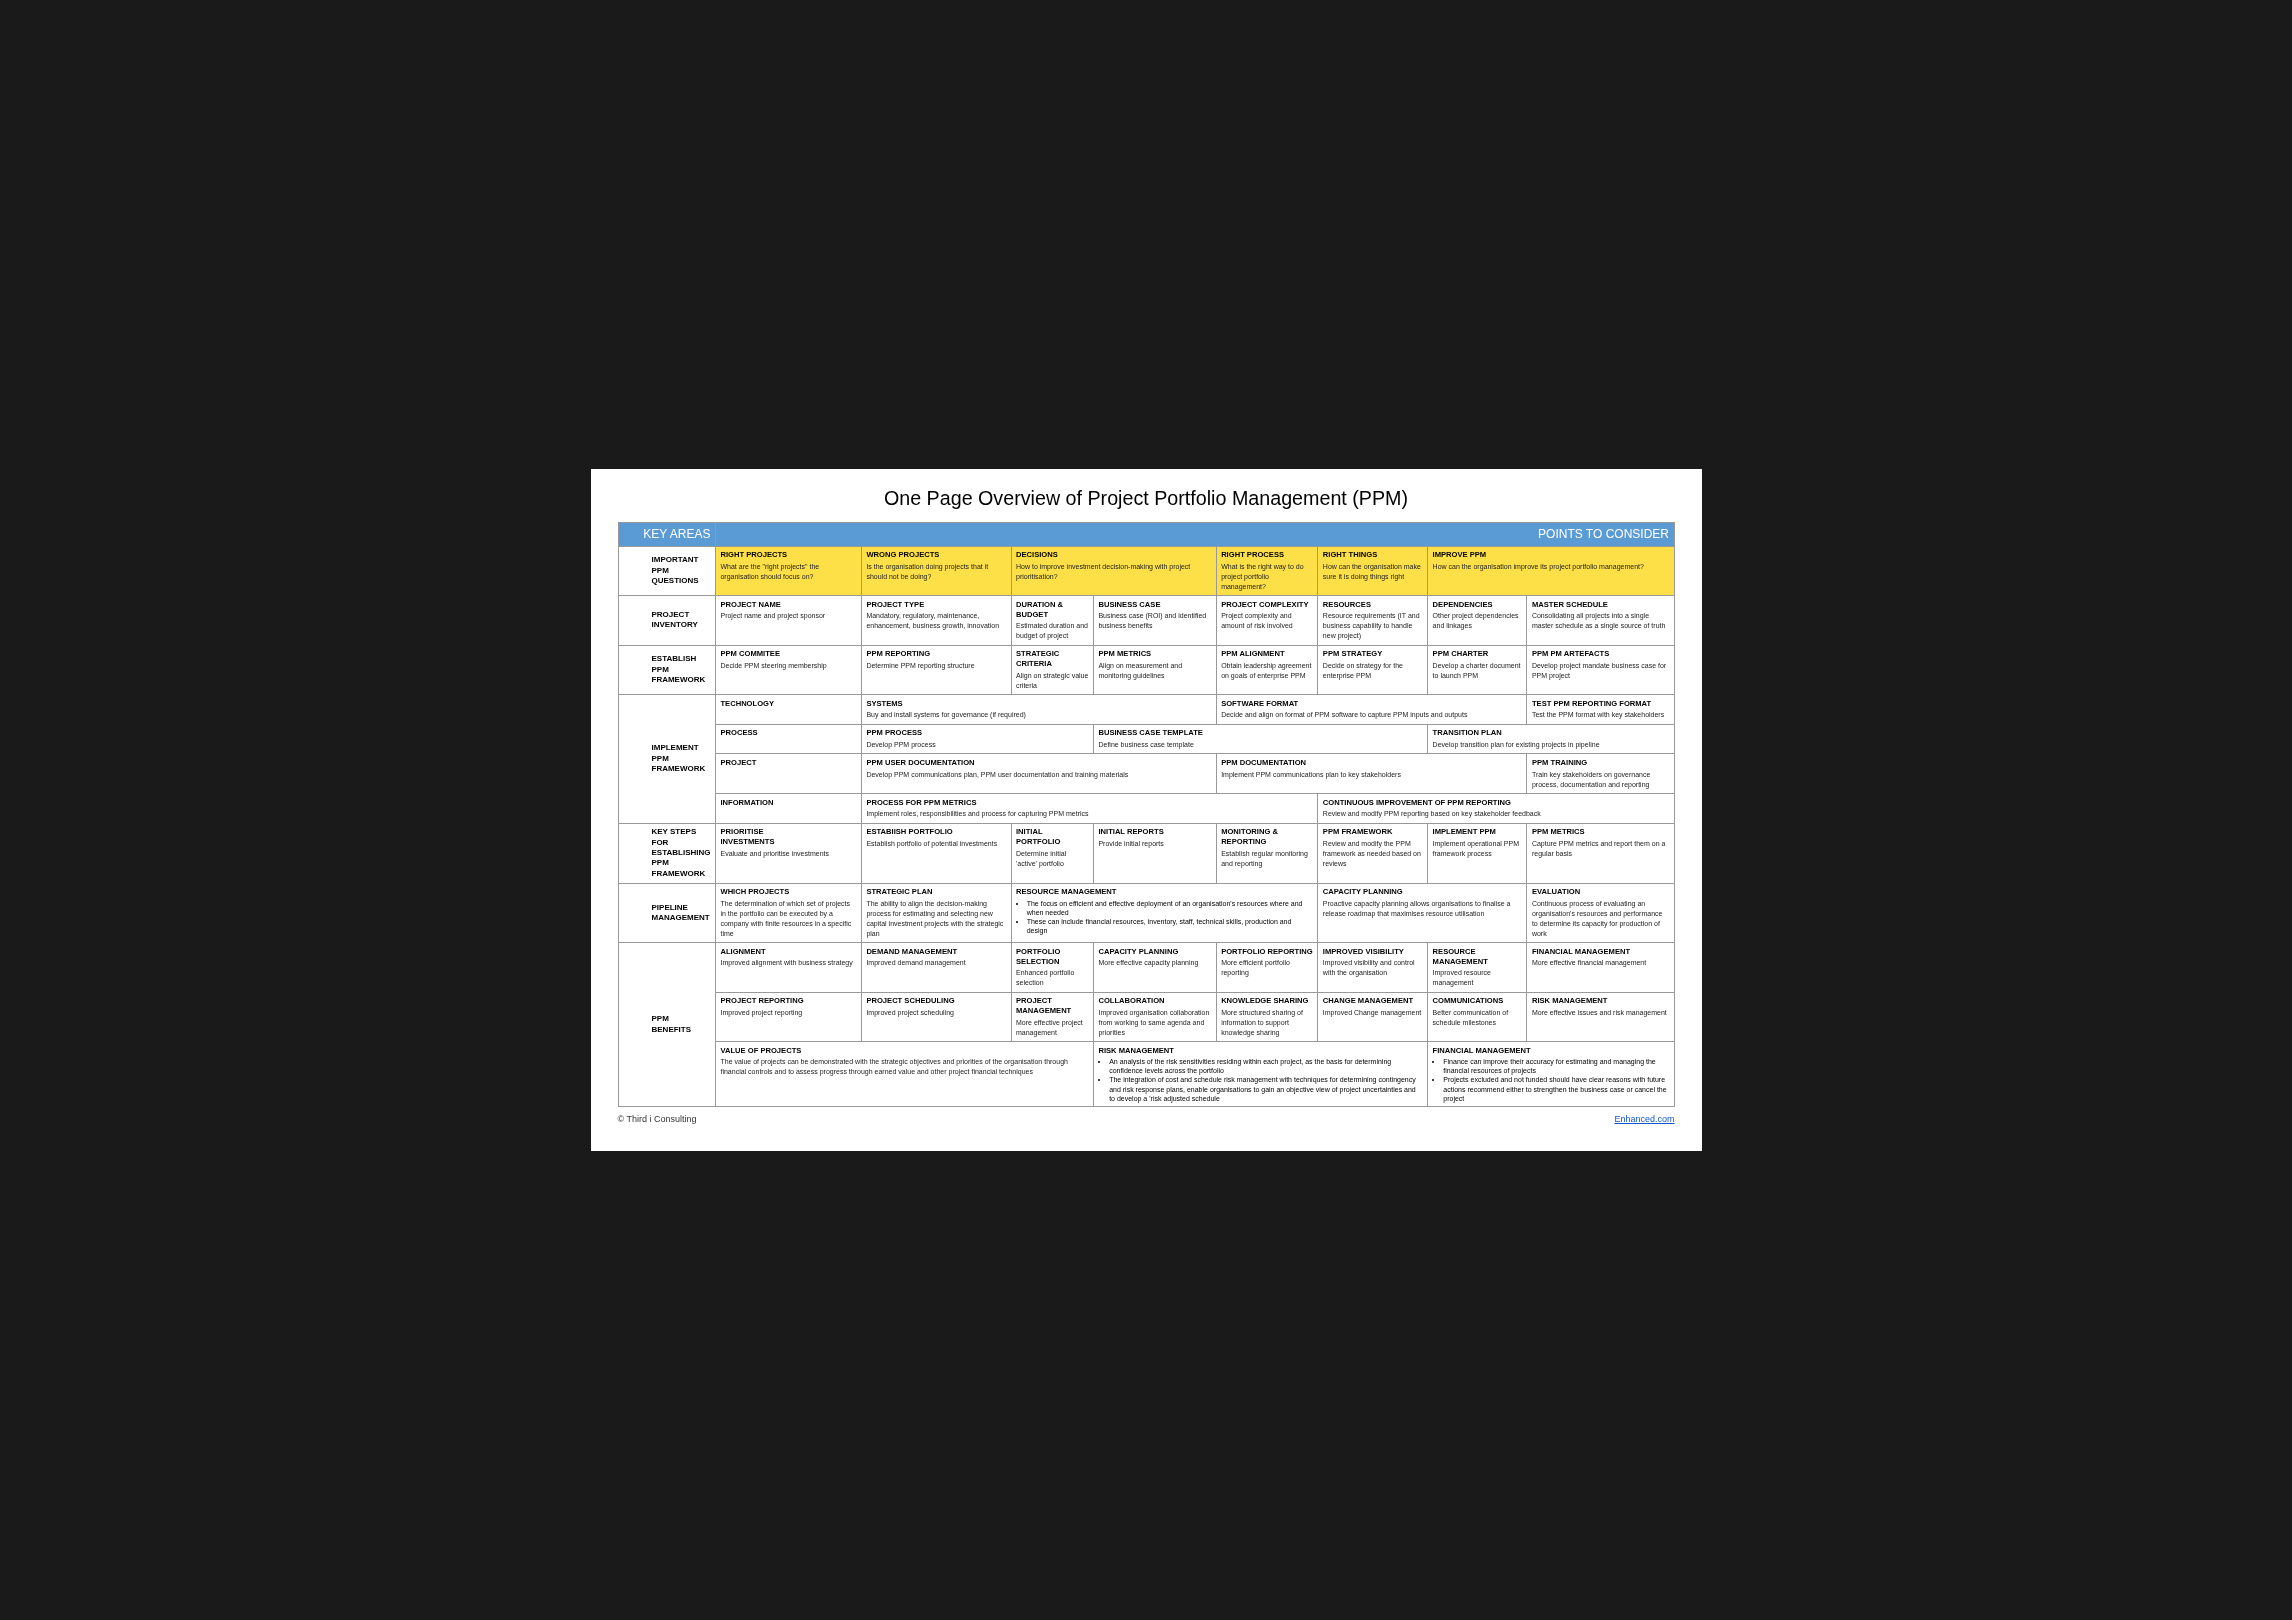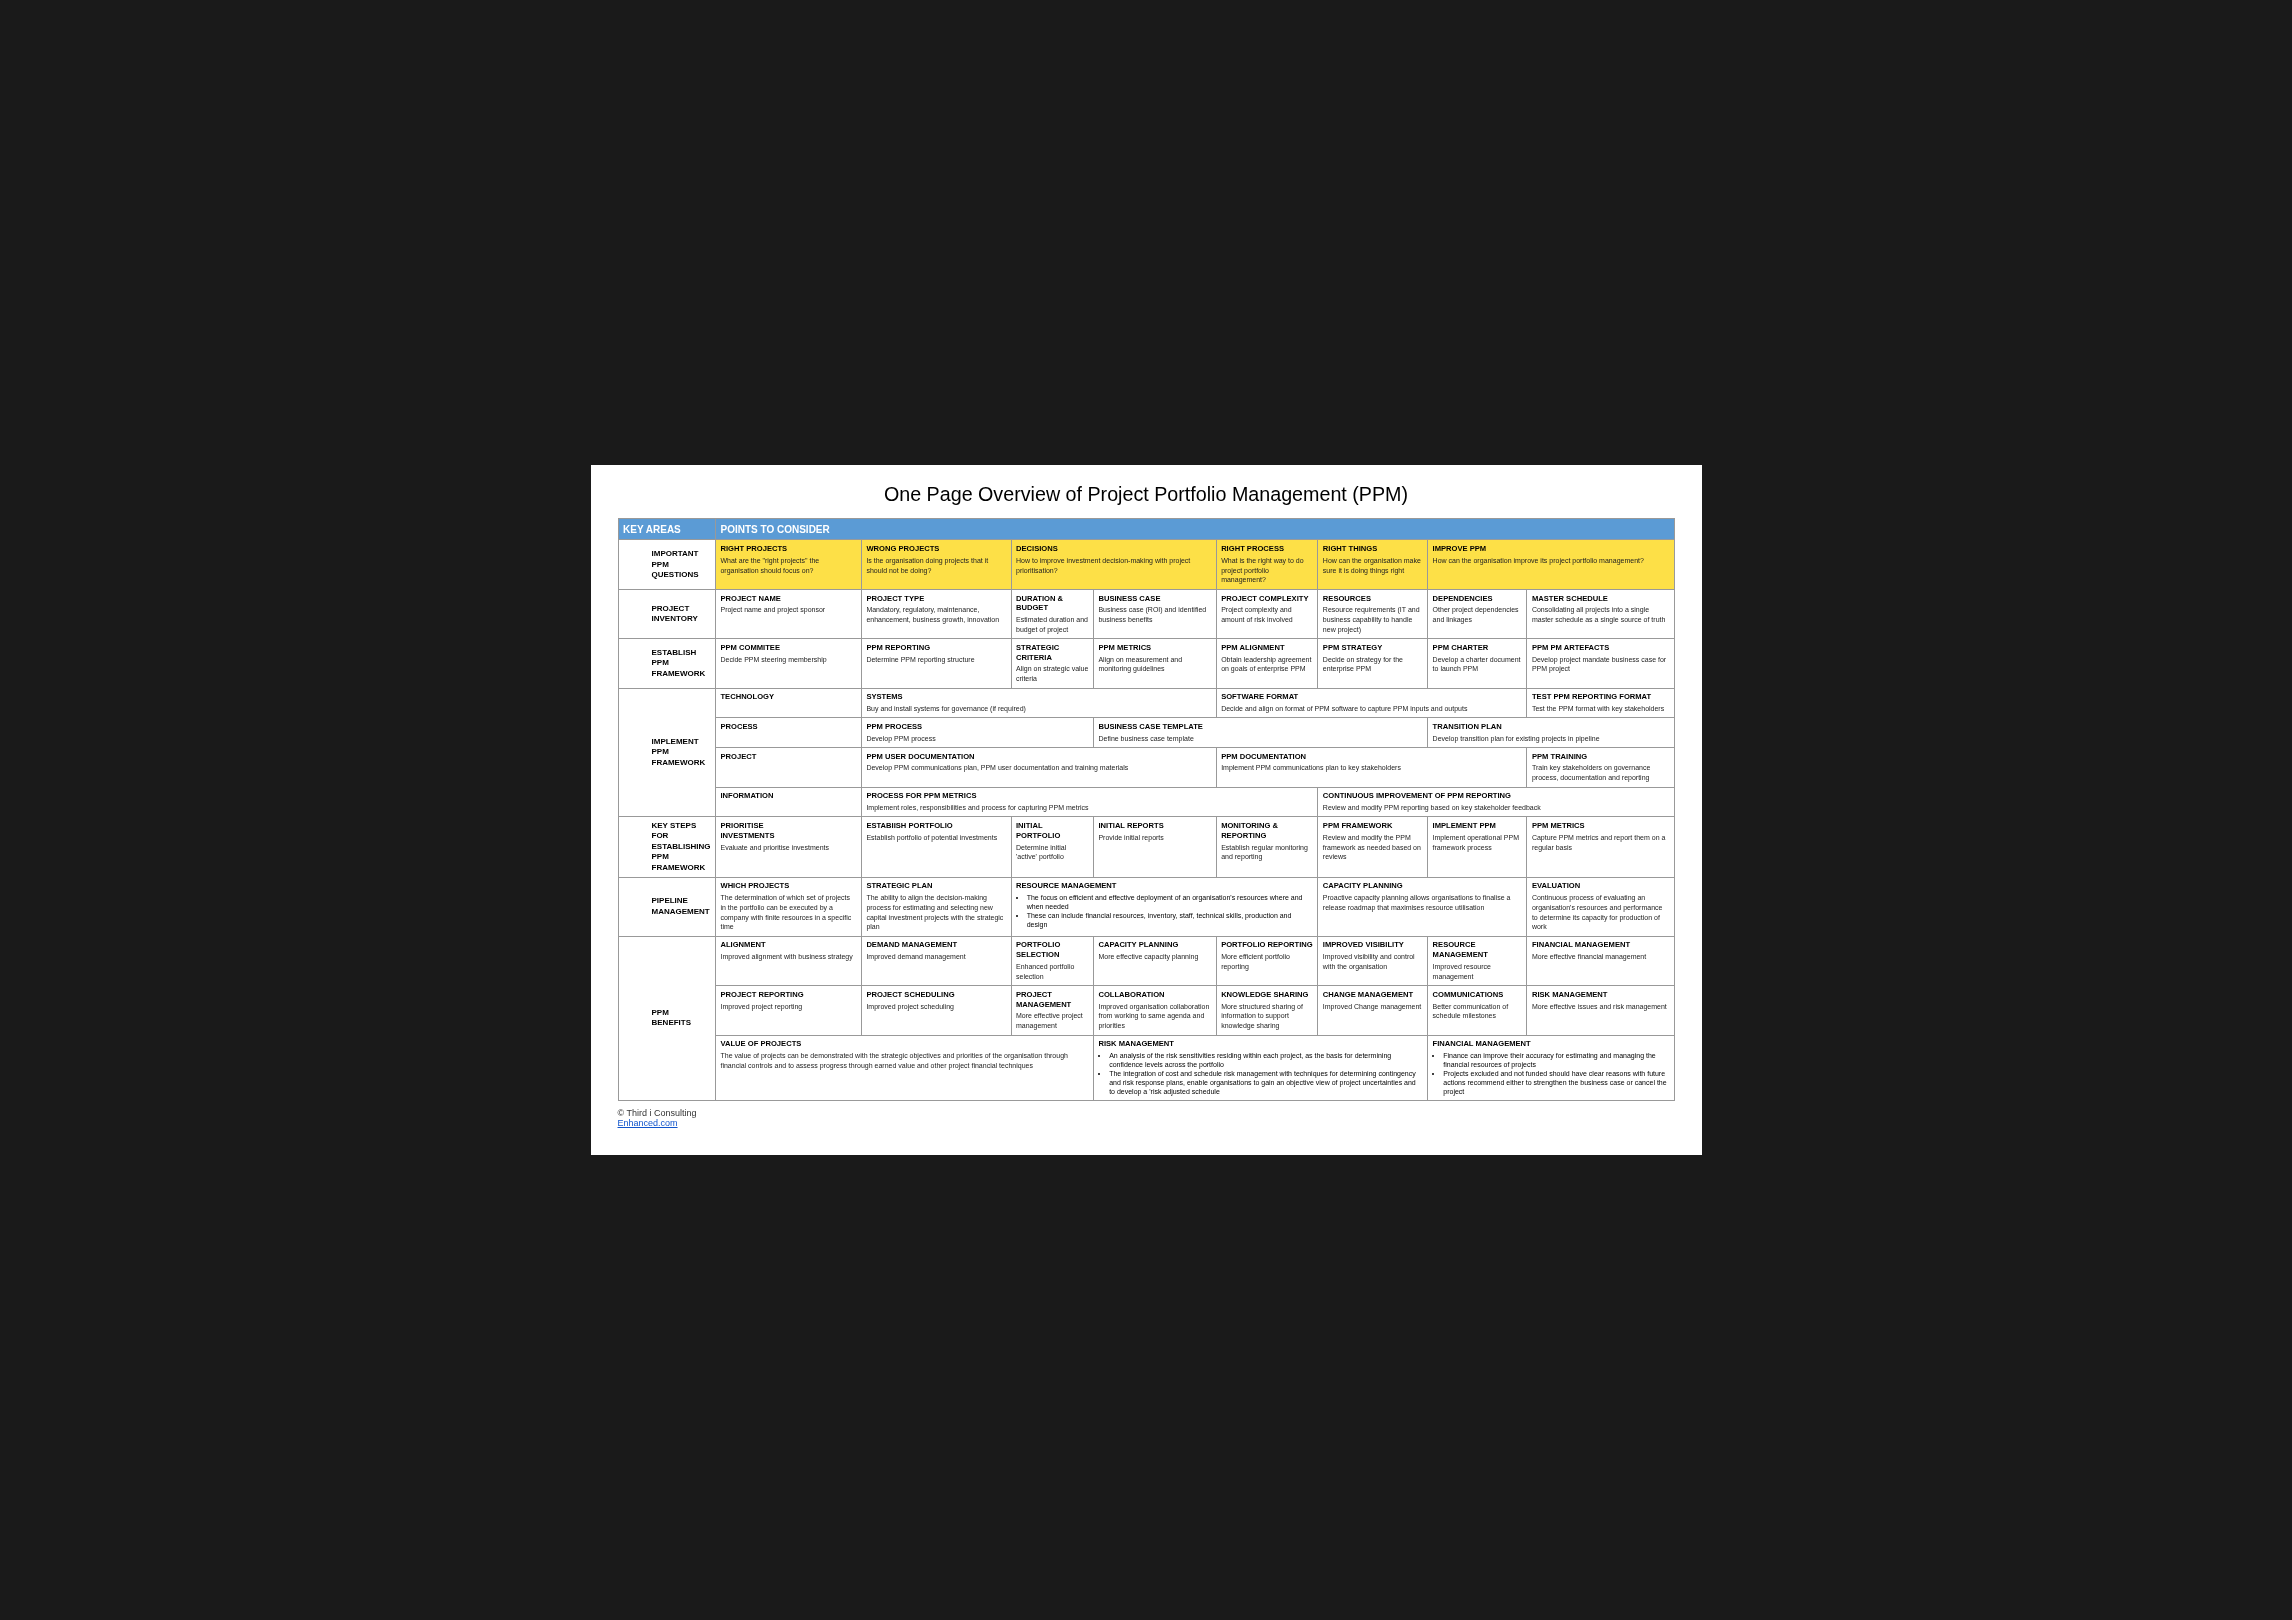--- a/index.html
+++ b/index.html
@@ -30,23 +30,23 @@
     }
     th, td {
       border: 0.9px solid #999;
       padding: 3.6px 4.5px;
       vertical-align: top;
       line-height: 1.3;
     }
     .header-row th {
       background: #5b9bd5;
       color: #fff;
-      font-weight: bold;
-      font-size: 10px;
-      text-align: left;
+      font-weight: normal;
+      font-size: 12px;
+      text-align: right;
     }
     .key-areas-header {
       background: #5b9bd5;
       color: #fff;
       font-weight: bold;
       text-align: center;
       font-size: 8px;
     }
     .points-header {
       background: #5b9bd5;
@@ -76,21 +76,20 @@
     }
     .teal-bg {
       background: #fde047;
     }
     .footer {
       display: flex;
       justify-content: space-between;
       margin-top: 7.2px;
       font-size: 9px;
       color: #333;
-      flex-direction: column;
     }
     .footer-link {
       color: #1155cc;
       text-decoration: underline;
     }
     ul.bullet {
       padding-left: 10.7px;
       margin: 0;
     }
     ul.bullet li {

